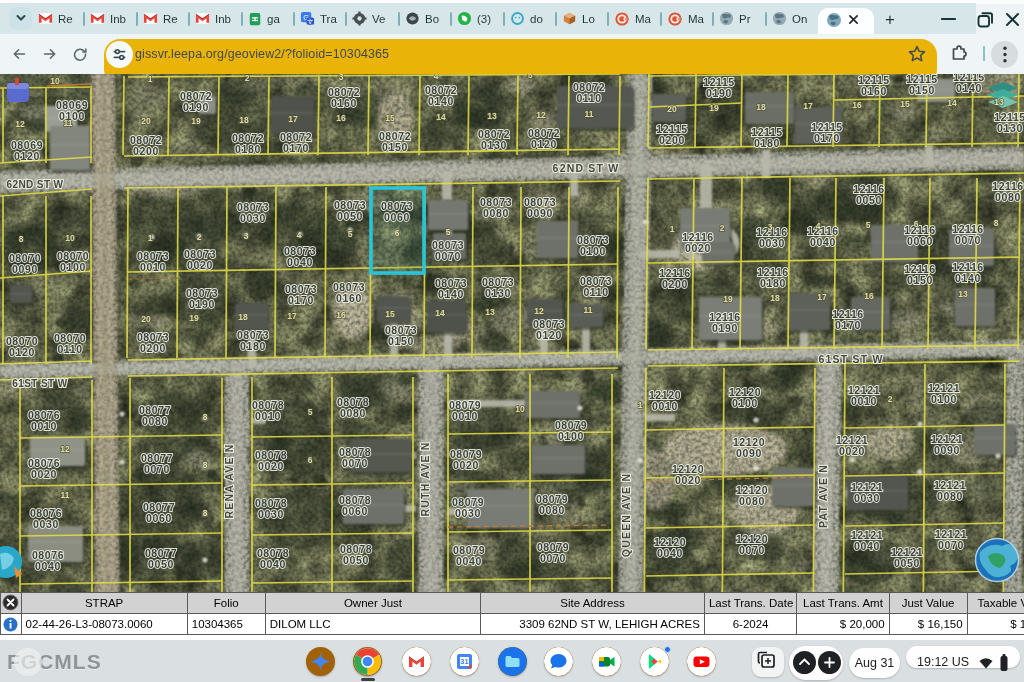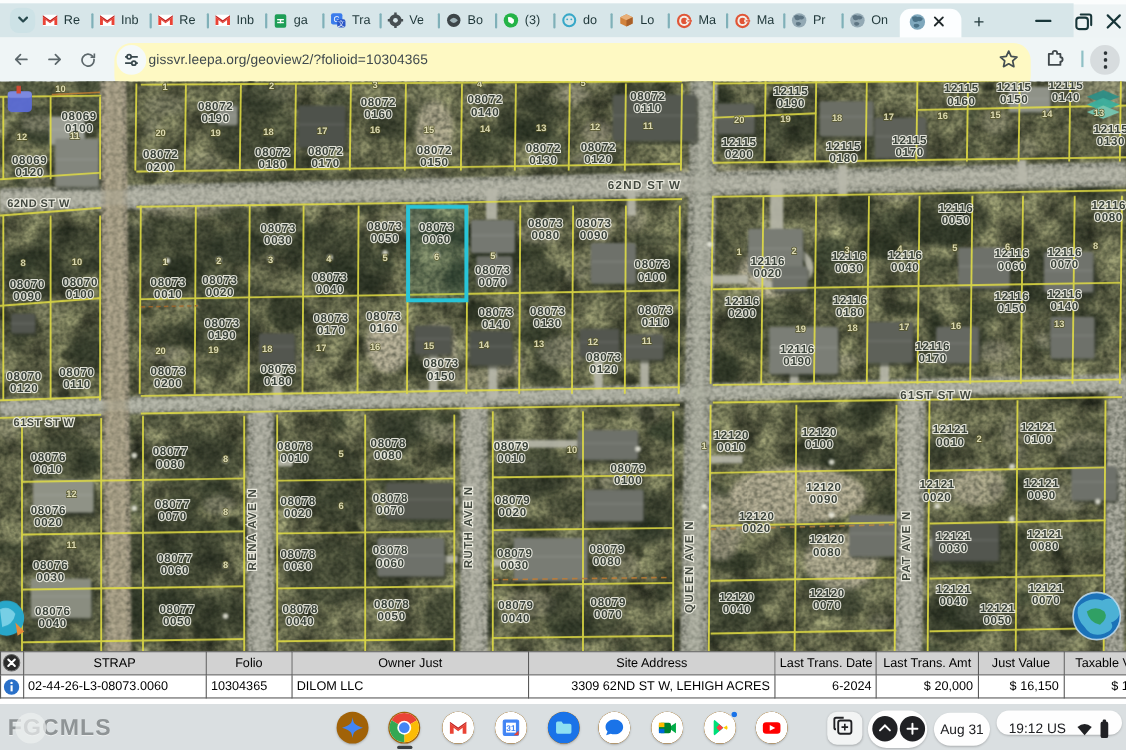--- a/index.html
+++ b/index.html
@@ -6,21 +6,21 @@
 #topwhite{position:absolute;top:0;left:0;width:1024px;height:4px;background:#fbfdfd}
 #tabbar{position:absolute;top:3px;left:0;width:976px;height:31px;background:#d7e6e9}
 .tsearch{position:absolute;top:4px;left:9px;width:23px;height:23px;border-radius:8px;background:#cde2e6;color:#274c50;font-size:11px;text-align:center;line-height:23px}
 .tab{position:absolute;top:0;height:31px;display:flex;align-items:center}
 .tab .lbl{font-size:11.5px;color:#1e3638;margin-left:5px;white-space:nowrap;overflow:hidden}
 .sep{position:absolute;top:9px;width:2px;height:14px;background:#7fb0b8;border-radius:1px}
 .activetab{position:absolute;left:818px;top:5px;width:56px;height:29px;background:#fcfeff;border-radius:10px 10px 0 0}
 .newtab{position:absolute;left:878px;top:5px;width:24px;height:24px;color:#1e3638;font-size:17px;text-align:center;line-height:24px}
 #toolbar{position:absolute;top:34px;left:0;width:1024px;height:41px;background:#eff5f6}
 .navic{position:absolute;top:42px;color:#5c676b}
-#omni{position:absolute;top:39px;left:104px;width:833px;height:46px;border-radius:16px;background:#fef9c3}
+#omni{position:absolute;top:39px;left:104px;width:833px;height:46px;border-radius:16px;background:#eab308}
 #omni .url{position:absolute;left:31px;top:8px;font-size:12.5px;color:#404a4e;letter-spacing:0.1px}
 #menuc{position:absolute;top:41px;left:991px;width:27px;height:27px;border-radius:50%;background:#d7dcde}
 #maparea{position:absolute;top:74px;left:0;width:1024px;height:567px;overflow:hidden}
 #dtable{position:absolute;top:592px;left:0;width:1024px;height:48px;background:#fff;font-size:11.5px}
 #dtable table{border-collapse:collapse;width:1060px;table-layout:fixed}
 #dtable td,#dtable th{border:1px solid #5a5a5a;height:21px;padding:0 4px;overflow:hidden;white-space:nowrap}
 #dtable th{background:#d2d2d2;font-weight:normal;color:#000}
 #dtable td{background:#fff;color:#000}
 #shelf{position:absolute;top:640px;left:0;width:1024px;height:42px;background:#dadfe1}
 .sicon{position:absolute;top:647px;width:29px;height:29px;border-radius:50%;background:#a16207;box-shadow:0 1px 2px rgba(0,0,0,0.25)}
@@ -1332,21 +1332,21 @@
             <th>Last Trans. Amt</th>
             <th>Just Value</th>
             <th>Taxable Value</th>
           </tr>
           <tr>
             <td style="text-align:center"></td>
             <td style="text-align:left">02-44-26-L3-08073.0060</td>
             <td style="text-align:left">10304365</td>
             <td style="text-align:left">DILOM LLC</td>
             <td style="text-align:right">3309 62ND ST W, LEHIGH ACRES</td>
-            <td style="text-align:right">6-2024</td>
+            <td style="text-align:center">6-2024</td>
             <td style="text-align:right">$ 20,000</td>
             <td style="text-align:right">$ 16,150</td>
             <td style="text-align:right">$ 16,150</td>
           </tr>
         </tbody>
       </table>
       <svg style="position:absolute;left:2px;top:2px" width="17" height="17" viewBox="0 0 17 17">
 <circle cx="8.5" cy="8.5" r="7.5" fill="#2b2b2b" stroke="#666" stroke-width="1"></circle>
 <path d="M5.5 5.5 L11.5 11.5 M11.5 5.5 L5.5 11.5" stroke="#fff" stroke-width="1.8" stroke-linecap="round"></path>
       </svg>

